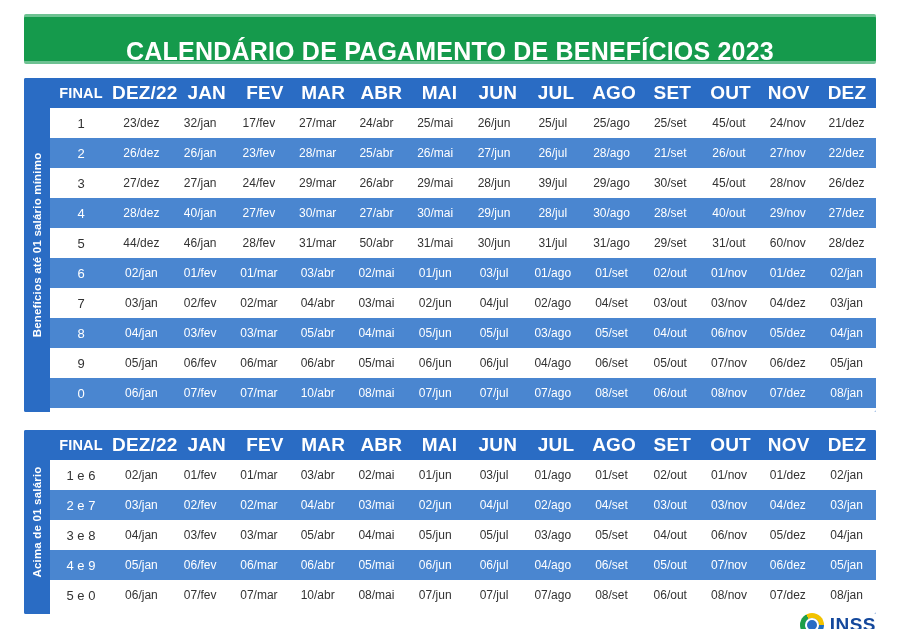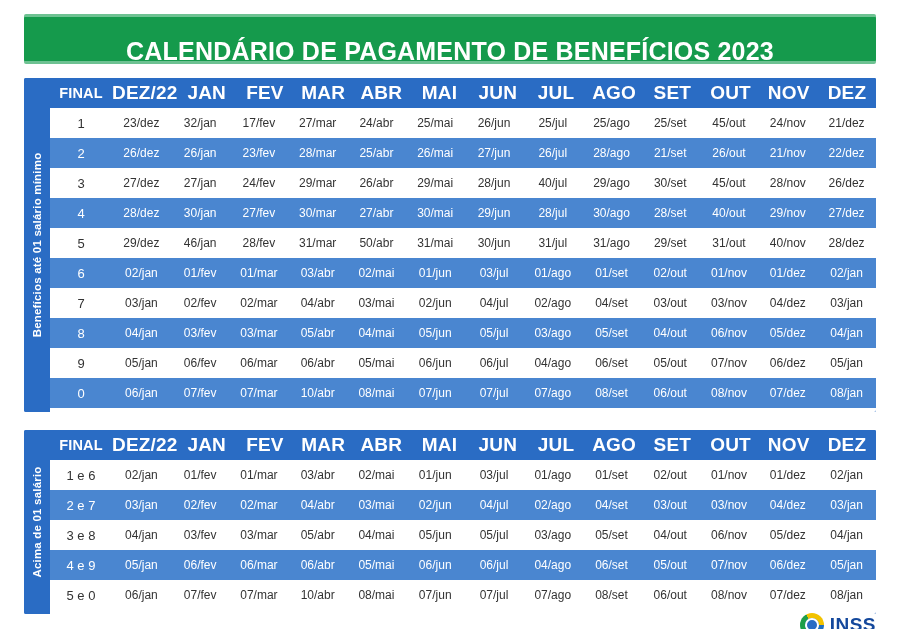--- a/index.html
+++ b/index.html
@@ -232,69 +232,69 @@
             <div class="cell c-mon">26/jan</div>
             <div class="cell c-mon">23/fev</div>
             <div class="cell c-mon">28/mar</div>
             <div class="cell c-mon">25/abr</div>
             <div class="cell c-mon">26/mai</div>
             <div class="cell c-mon">27/jun</div>
             <div class="cell c-mon">26/jul</div>
             <div class="cell c-mon">28/ago</div>
             <div class="cell c-mon">21/set</div>
             <div class="cell c-mon">26/out</div>
-            <div class="cell c-mon">21/nov</div>
+            <div class="cell c-mon">27/nov</div>
             <div class="cell c-mon">22/dez</div>
           </div>
           <div class="row body odd">
             <div class="cell c-final">3</div>
             <div class="cell c-mon">27/dez</div>
             <div class="cell c-mon">27/jan</div>
             <div class="cell c-mon">24/fev</div>
             <div class="cell c-mon">29/mar</div>
             <div class="cell c-mon">26/abr</div>
             <div class="cell c-mon">29/mai</div>
             <div class="cell c-mon">28/jun</div>
-            <div class="cell c-mon">40/jul</div>
+            <div class="cell c-mon">39/jul</div>
             <div class="cell c-mon">29/ago</div>
             <div class="cell c-mon">30/set</div>
             <div class="cell c-mon">45/out</div>
             <div class="cell c-mon">28/nov</div>
             <div class="cell c-mon">26/dez</div>
           </div>
           <div class="row body even">
             <div class="cell c-final">4</div>
             <div class="cell c-mon">28/dez</div>
-            <div class="cell c-mon">30/jan</div>
+            <div class="cell c-mon">40/jan</div>
             <div class="cell c-mon">27/fev</div>
             <div class="cell c-mon">30/mar</div>
             <div class="cell c-mon">27/abr</div>
             <div class="cell c-mon">30/mai</div>
             <div class="cell c-mon">29/jun</div>
             <div class="cell c-mon">28/jul</div>
             <div class="cell c-mon">30/ago</div>
             <div class="cell c-mon">28/set</div>
             <div class="cell c-mon">40/out</div>
             <div class="cell c-mon">29/nov</div>
             <div class="cell c-mon">27/dez</div>
           </div>
           <div class="row body odd">
             <div class="cell c-final">5</div>
-            <div class="cell c-mon">29/dez</div>
+            <div class="cell c-mon">44/dez</div>
             <div class="cell c-mon">46/jan</div>
             <div class="cell c-mon">28/fev</div>
             <div class="cell c-mon">31/mar</div>
             <div class="cell c-mon">50/abr</div>
             <div class="cell c-mon">31/mai</div>
             <div class="cell c-mon">30/jun</div>
             <div class="cell c-mon">31/jul</div>
             <div class="cell c-mon">31/ago</div>
             <div class="cell c-mon">29/set</div>
             <div class="cell c-mon">31/out</div>
-            <div class="cell c-mon">40/nov</div>
+            <div class="cell c-mon">60/nov</div>
             <div class="cell c-mon">28/dez</div>
           </div>
           <div class="row body even">
             <div class="cell c-final">6</div>
             <div class="cell c-mon">02/jan</div>
             <div class="cell c-mon">01/fev</div>
             <div class="cell c-mon">01/mar</div>
             <div class="cell c-mon">03/abr</div>
             <div class="cell c-mon">02/mai</div>
             <div class="cell c-mon">01/jun</div>

